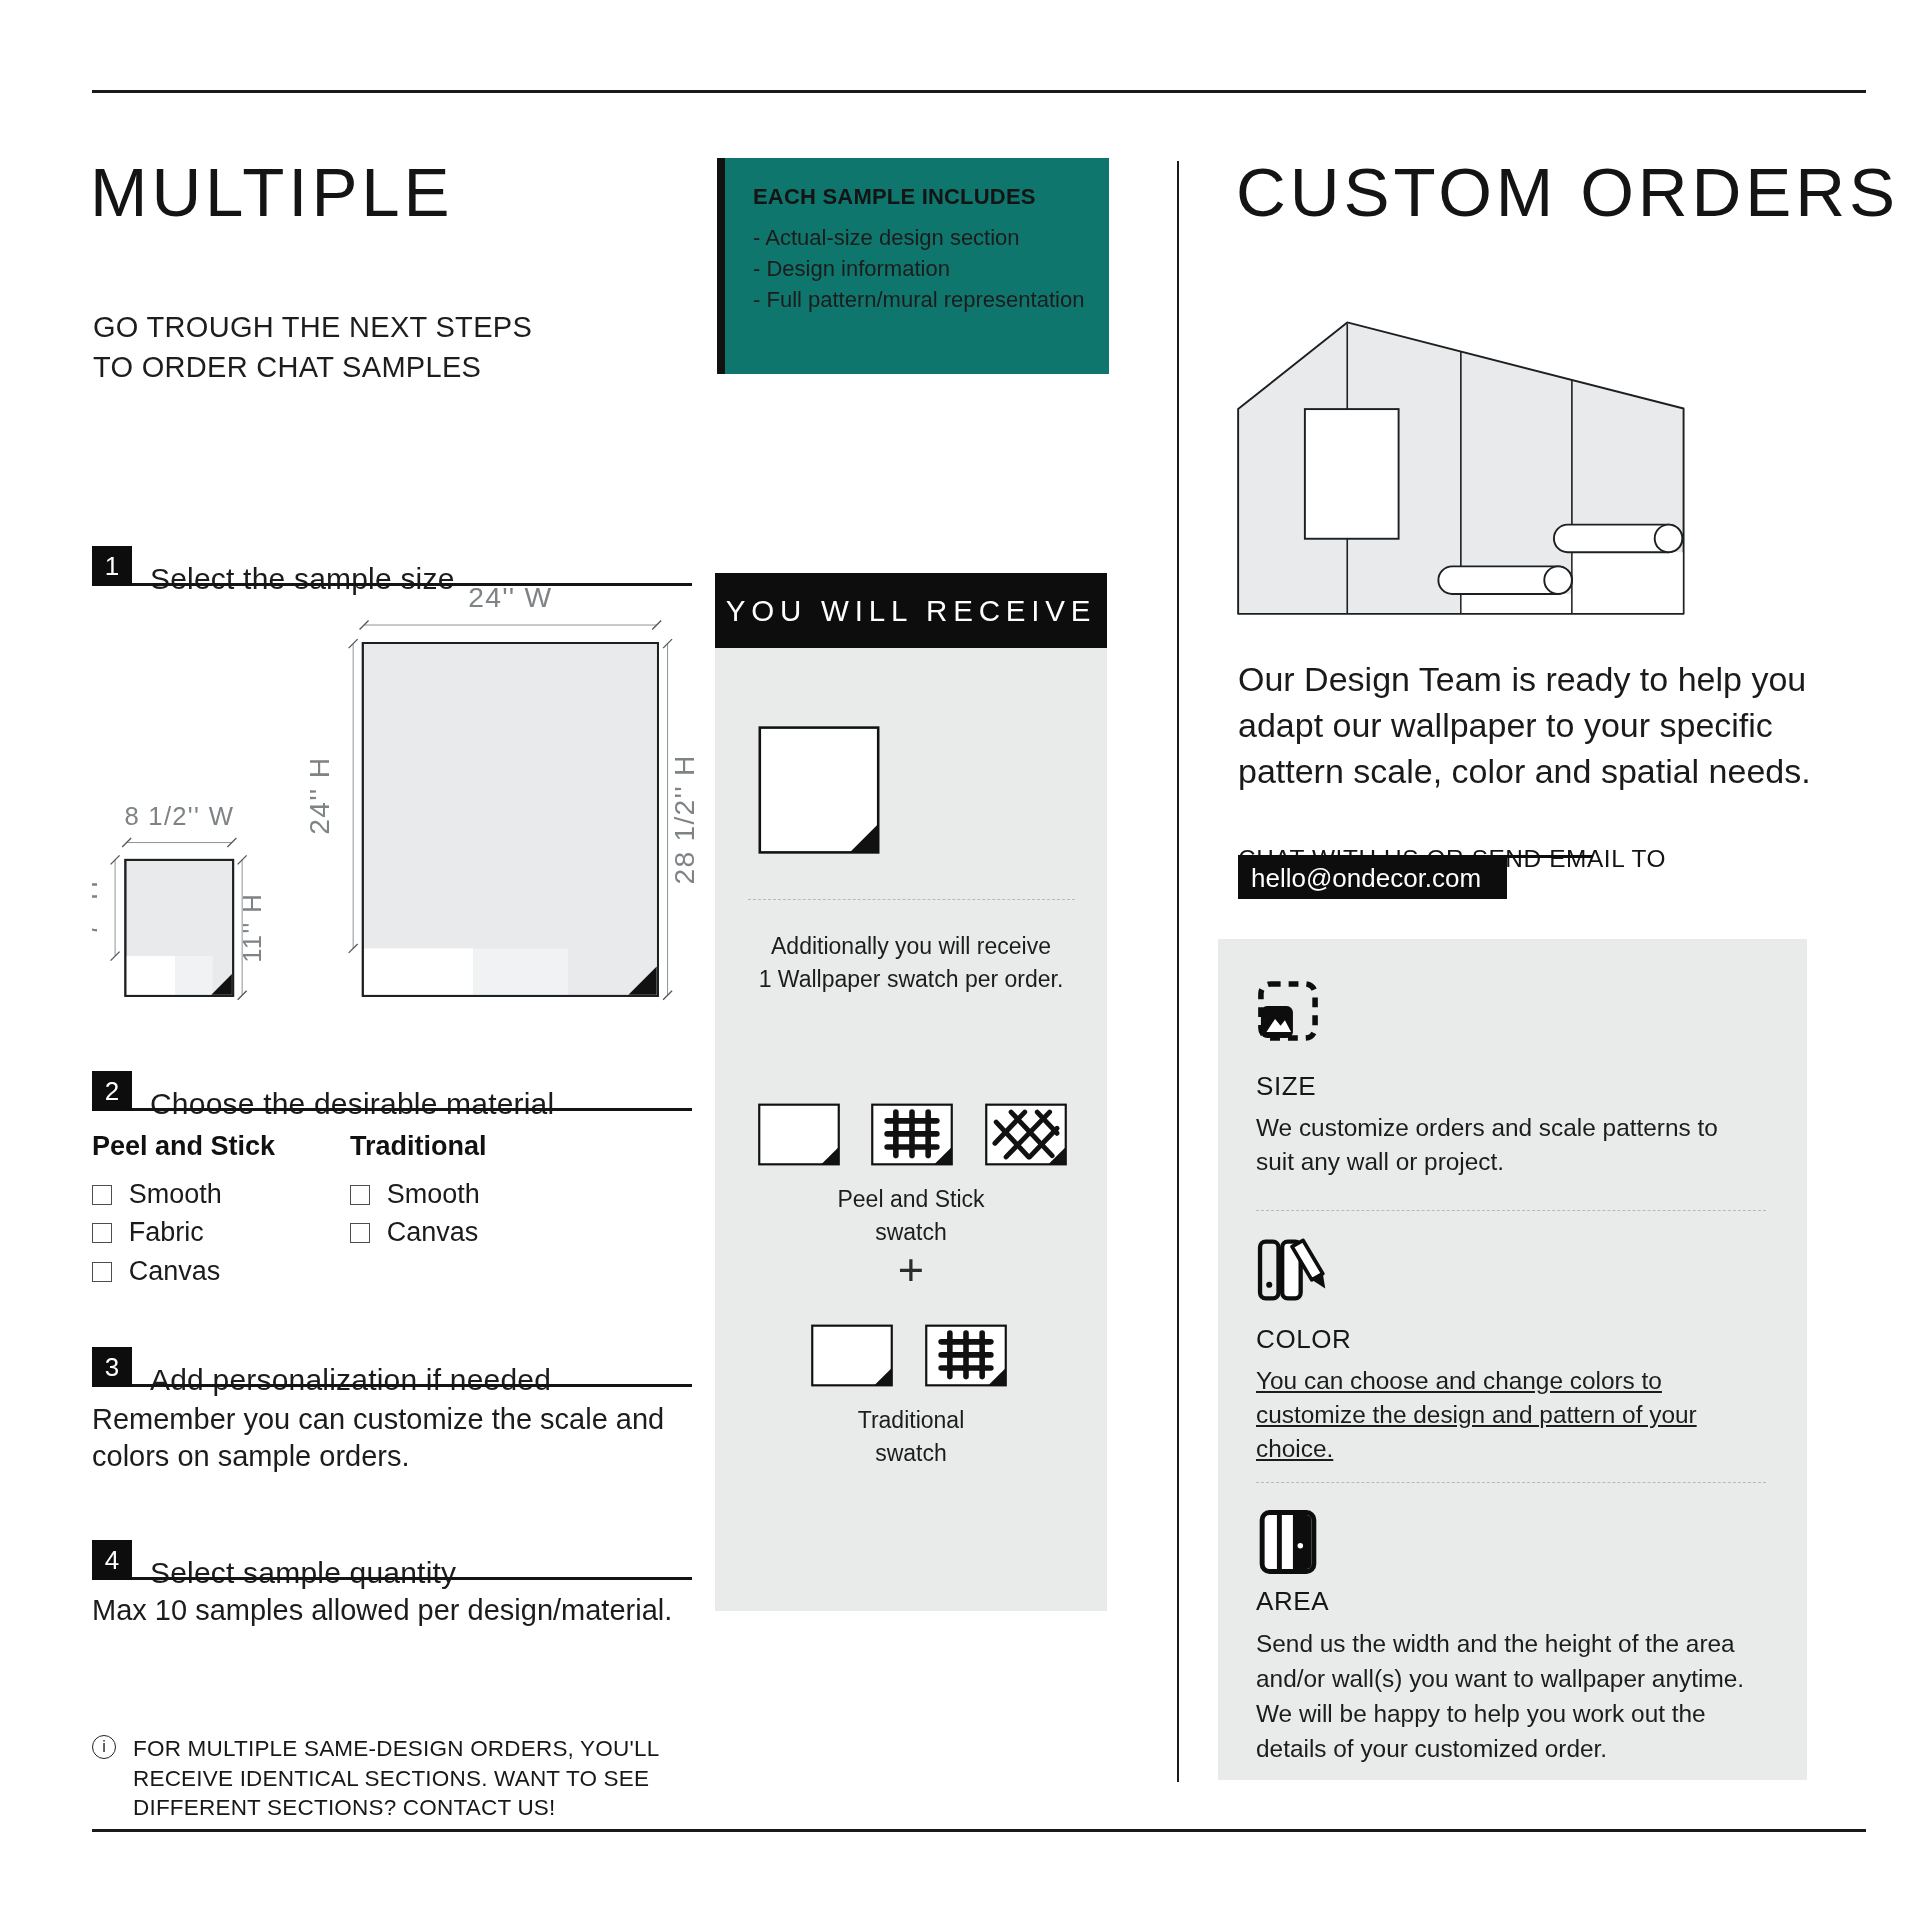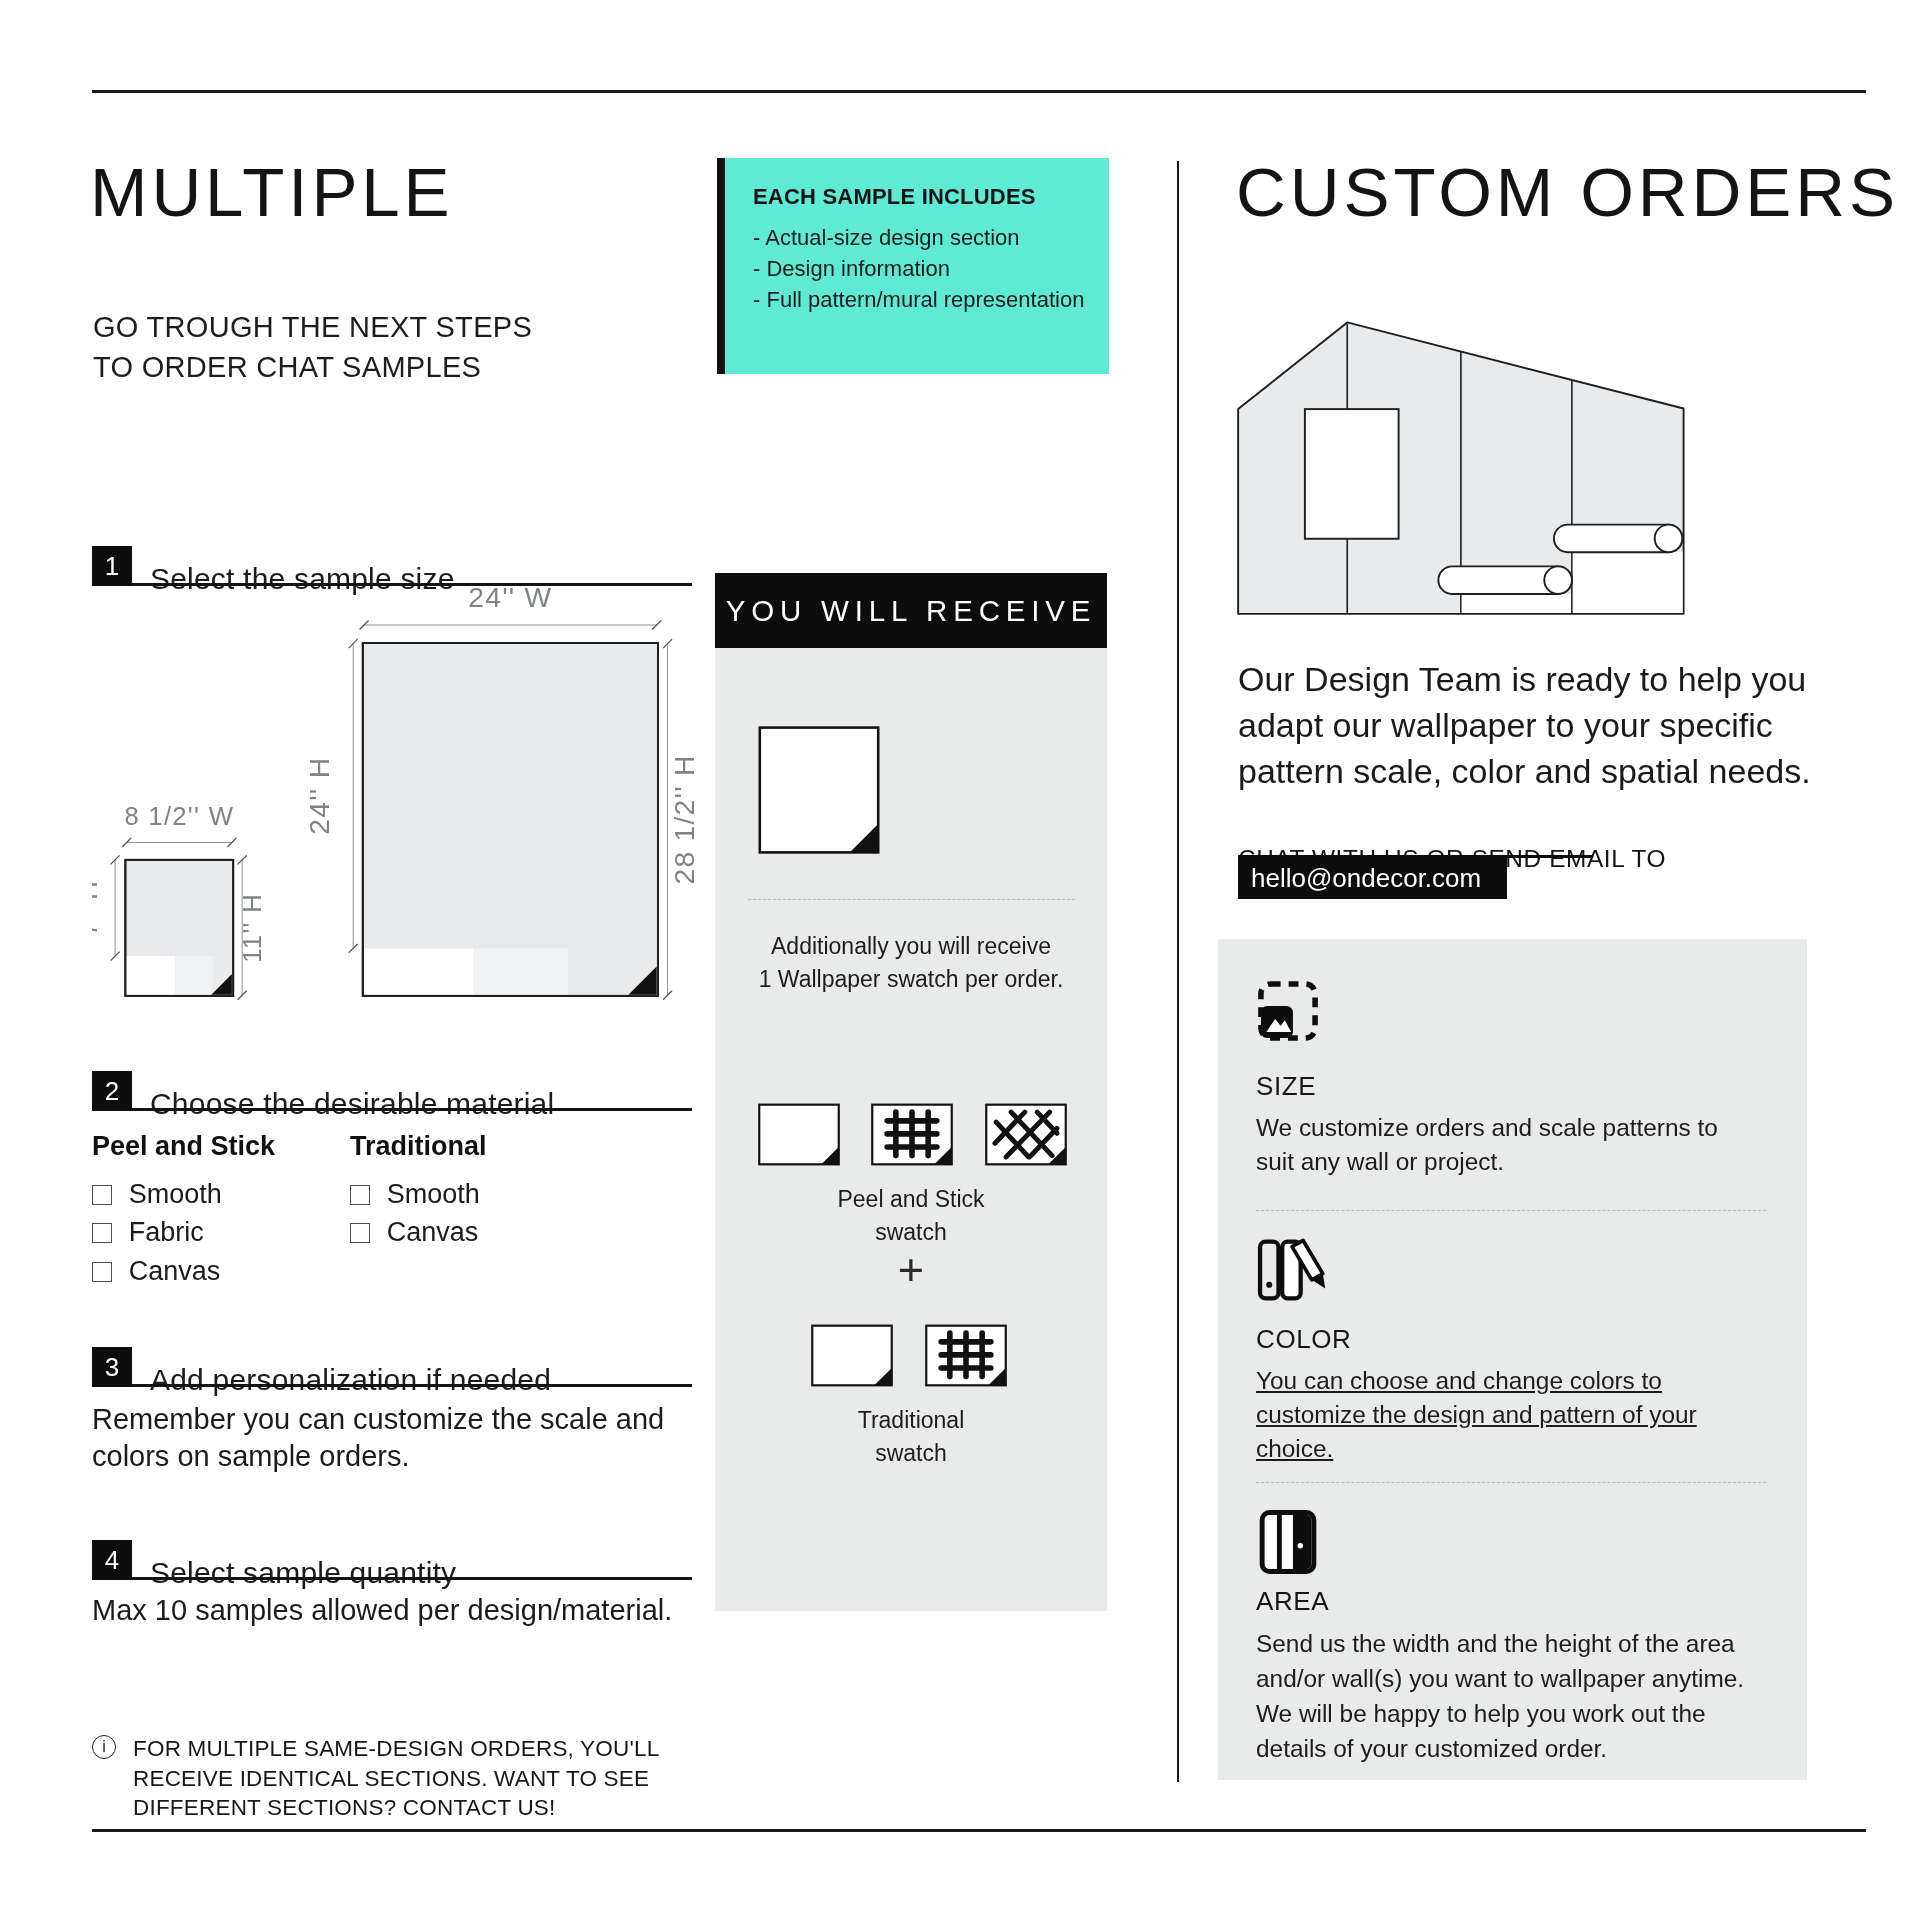--- a/index.html
+++ b/index.html
@@ -11,21 +11,21 @@
   
   .hrule{position:absolute;background:#1a1a1a;}
   .vrule{position:absolute;background:#1a1a1a;}
   .dashed{position:absolute;border-top:1.3px dashed #b7babc;height:0;}
 
   
   .bigtitle{position:absolute;font-size:69px;letter-spacing:3.9px;color:#141414;font-weight:400;white-space:nowrap;}
   .subtitle{position:absolute;font-size:29px;line-height:40px;color:#1d1d1d;letter-spacing:0.3px;}
 
   
-  .includes{position:absolute;left:717px;top:158px;width:392px;height:216px;background:#5eead4;border-left:8.3px solid #111;box-sizing:border-box;padding:26px 19px 0 28px;}
+  .includes{position:absolute;left:717px;top:158px;width:392px;height:216px;background:#0f766e;border-left:8.3px solid #111;box-sizing:border-box;padding:26px 19px 0 28px;}
   .includes h3{margin:0 0 11.6px 0;font-size:22px;font-weight:700;color:#141414;letter-spacing:0.2px;}
   .includes ul{margin:0;padding:0;list-style:none;}
   .includes li{font-size:22px;line-height:31px;color:#1c1c1c;padding-left:19px;text-indent:-19px;}
   .includes li::before{content:"- ";}
 
   
   .step{position:absolute;left:92px;width:600px;height:41px;}
   .stepnum{position:absolute;left:0;top:0;width:40px;height:40px;background:#0d0d0d;color:#fff;font-size:26px;display:flex;align-items:center;justify-content:center;z-index:2;}
   .steptitle{position:absolute;left:58px;top:16px;font-size:30px;color:#1b1b1b;white-space:nowrap;letter-spacing:0.2px;}
   .stepline{position:absolute;left:0;top:37px;width:100%;height:2.6px;background:#141414;z-index:1;}

